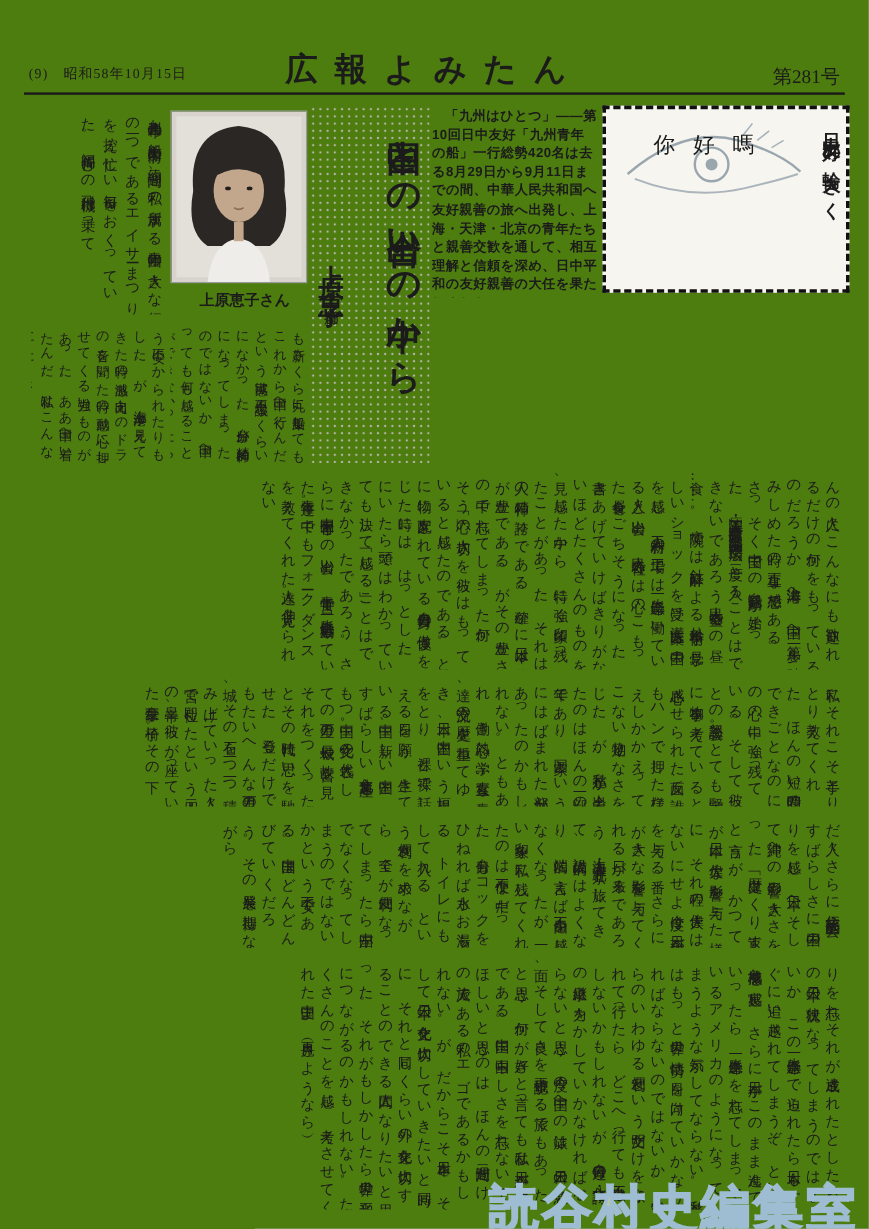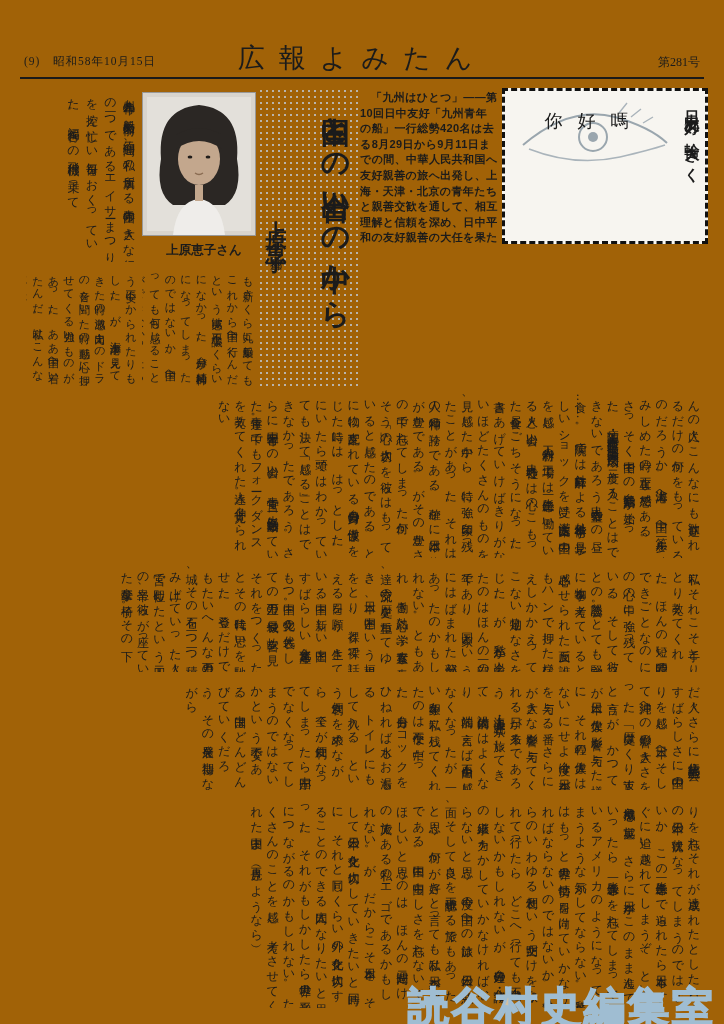--- a/index.html
+++ b/index.html
@@ -1,25 +1,25 @@
 <!DOCTYPE html>
 <html lang="ja"><head>
 <meta charset="utf-8">
 <style>
   html,body{margin:0;padding:0;background:#b9b6b0;}
   #page{
     position:relative;width:724px;height:1024px;margin:0 auto;
-    background:#a16207;overflow:hidden;
+    background:#4d7c0f;overflow:hidden;
     font-family:"Liberation Serif",serif;color:#1b1b1b;
   }
   
   .hdr-left{position:absolute;left:24px;top:54px;font-size:11.5px;letter-spacing:1px;}
   .hdr-title{position:absolute;left:0;right:0;top:40px;text-align:center;
-    font-size:27px;font-weight:normal;letter-spacing:14px;}
-  .hdr-issue{position:absolute;right:24px;top:54px;font-size:12px;}
+    font-size:27px;font-weight:bold;letter-spacing:14px;}
+  .hdr-issue{position:absolute;right:24px;top:54px;font-size:16px;}
   .hdr-rule{position:absolute;left:20px;right:20px;top:77px;height:2px;background:#1a1a1a;}
   
   .v{writing-mode:vertical-rl;overflow:hidden;text-align:start;}
   .body-v{font-size:12px;line-height:16.2px;letter-spacing:1.2px;}
   .open-v{font-size:12px;line-height:18.5px;letter-spacing:1.4px;}
   .open-v2{font-size:11px;line-height:15.5px;letter-spacing:1px;}
   
   .opening-a1{position:absolute;left:26px;top:90px;width:112px;height:172px;}
   .opening-b {position:absolute;left:142px;top:268px;width:113px;height:118px;}
   .opening-a2{position:absolute;left:26px;top:268px;width:112px;height:118px;}

